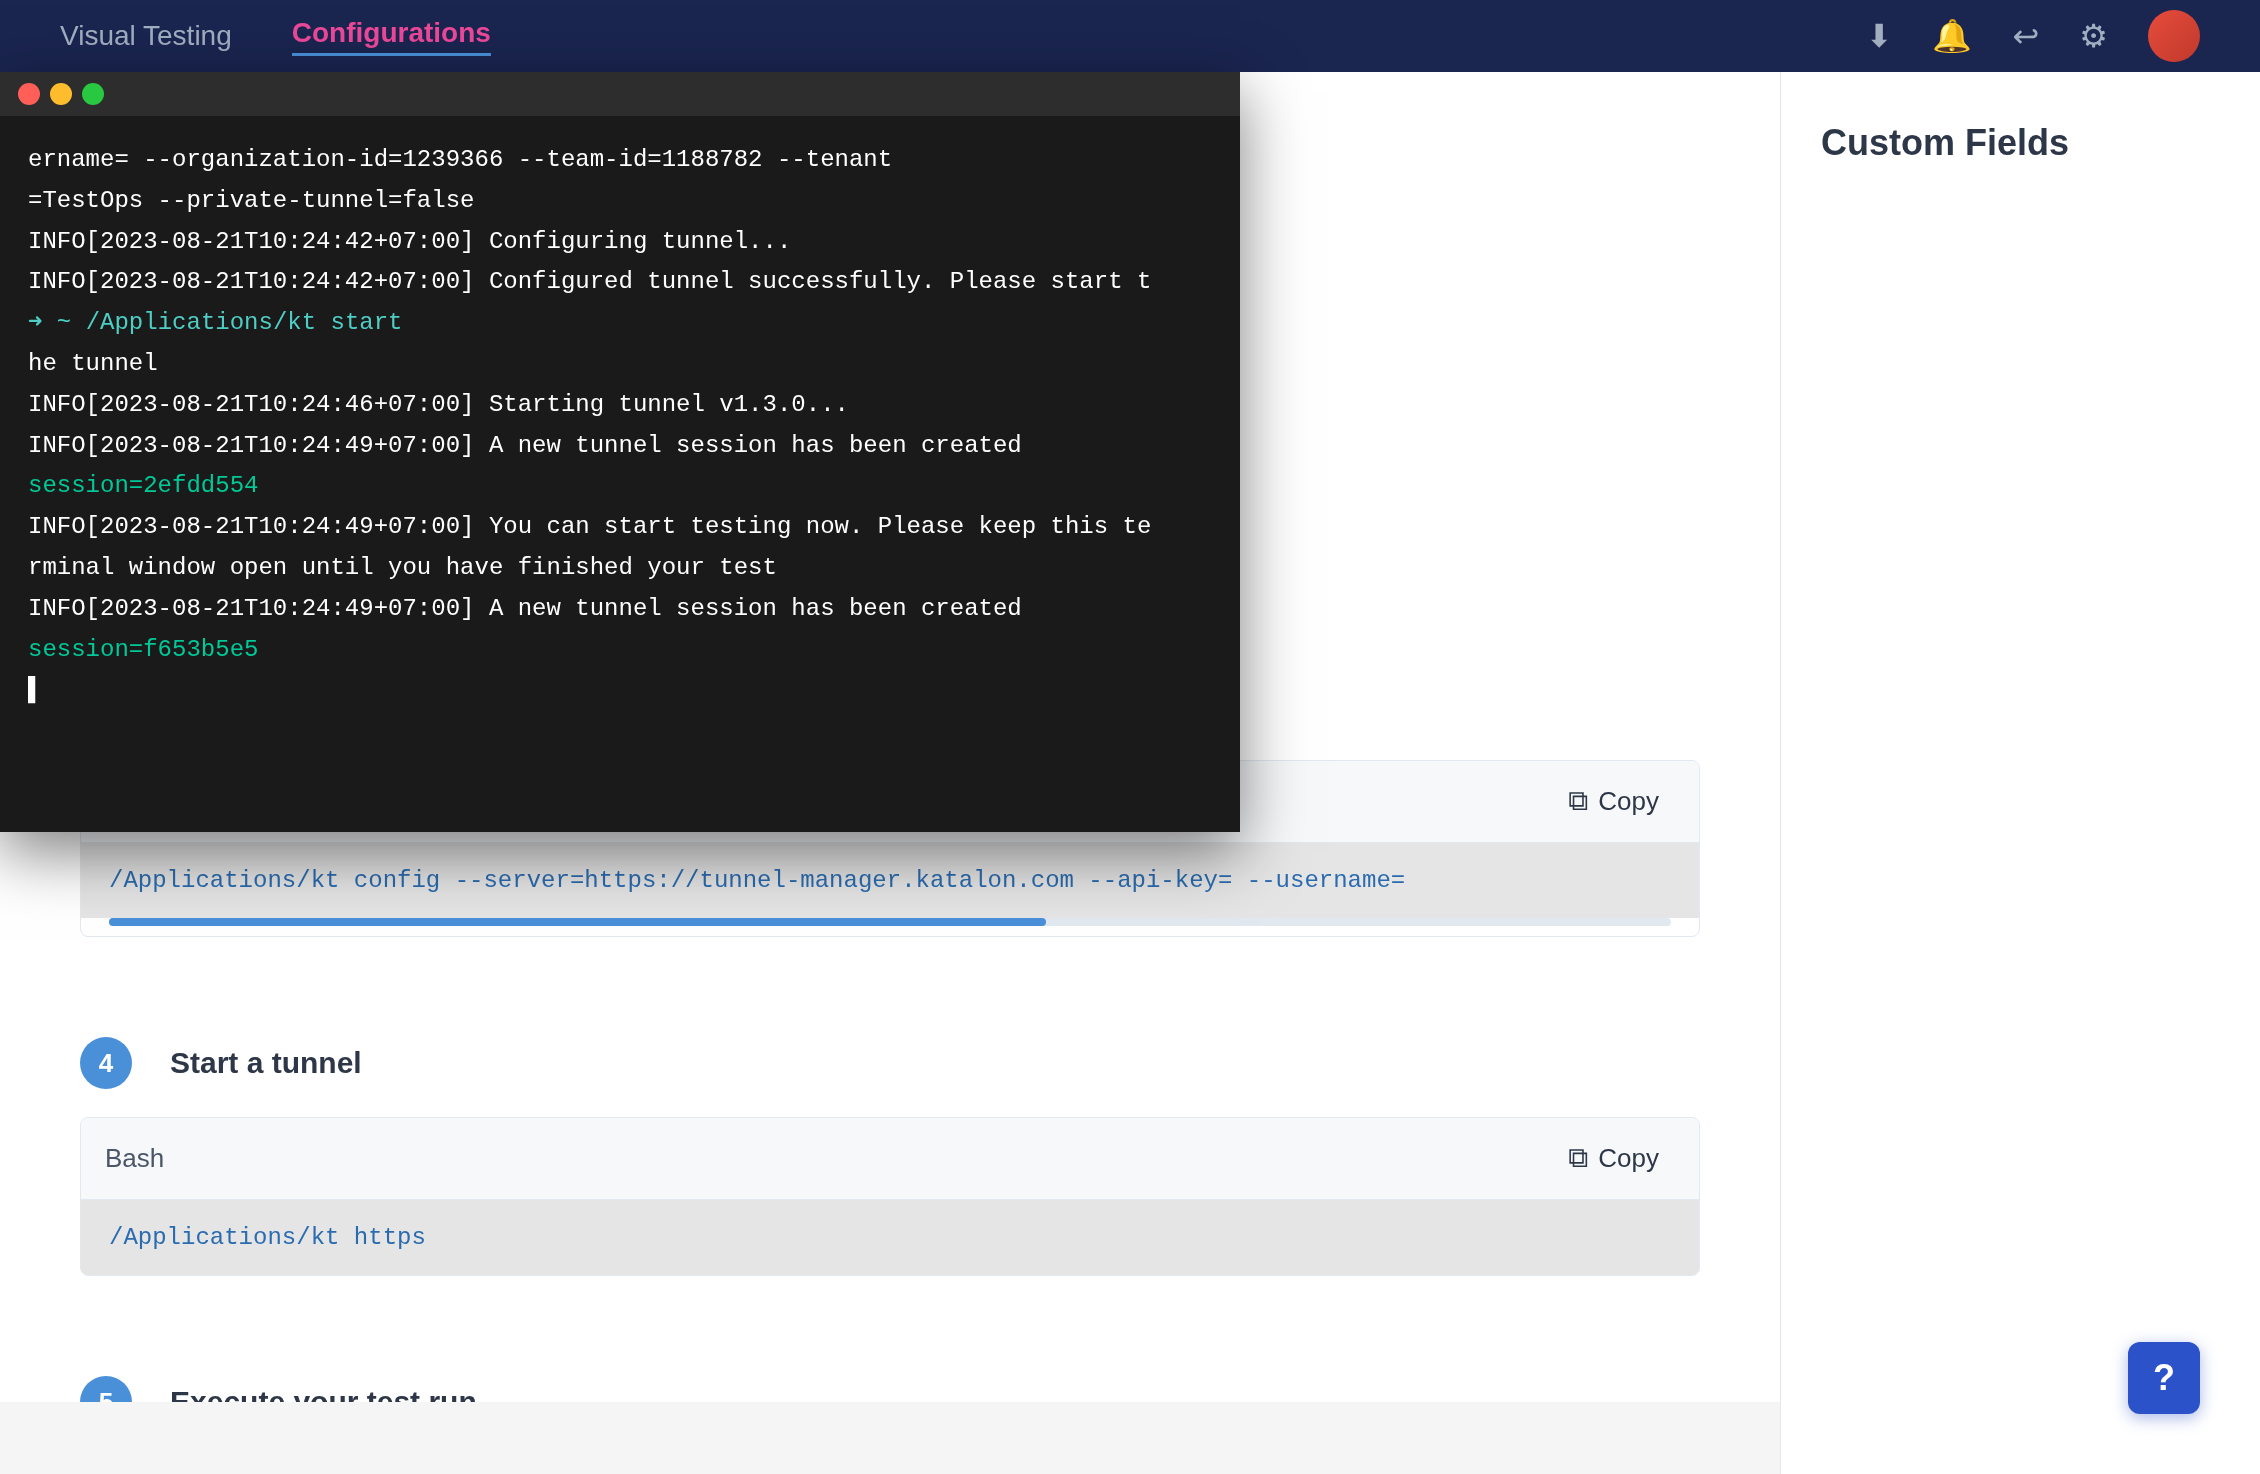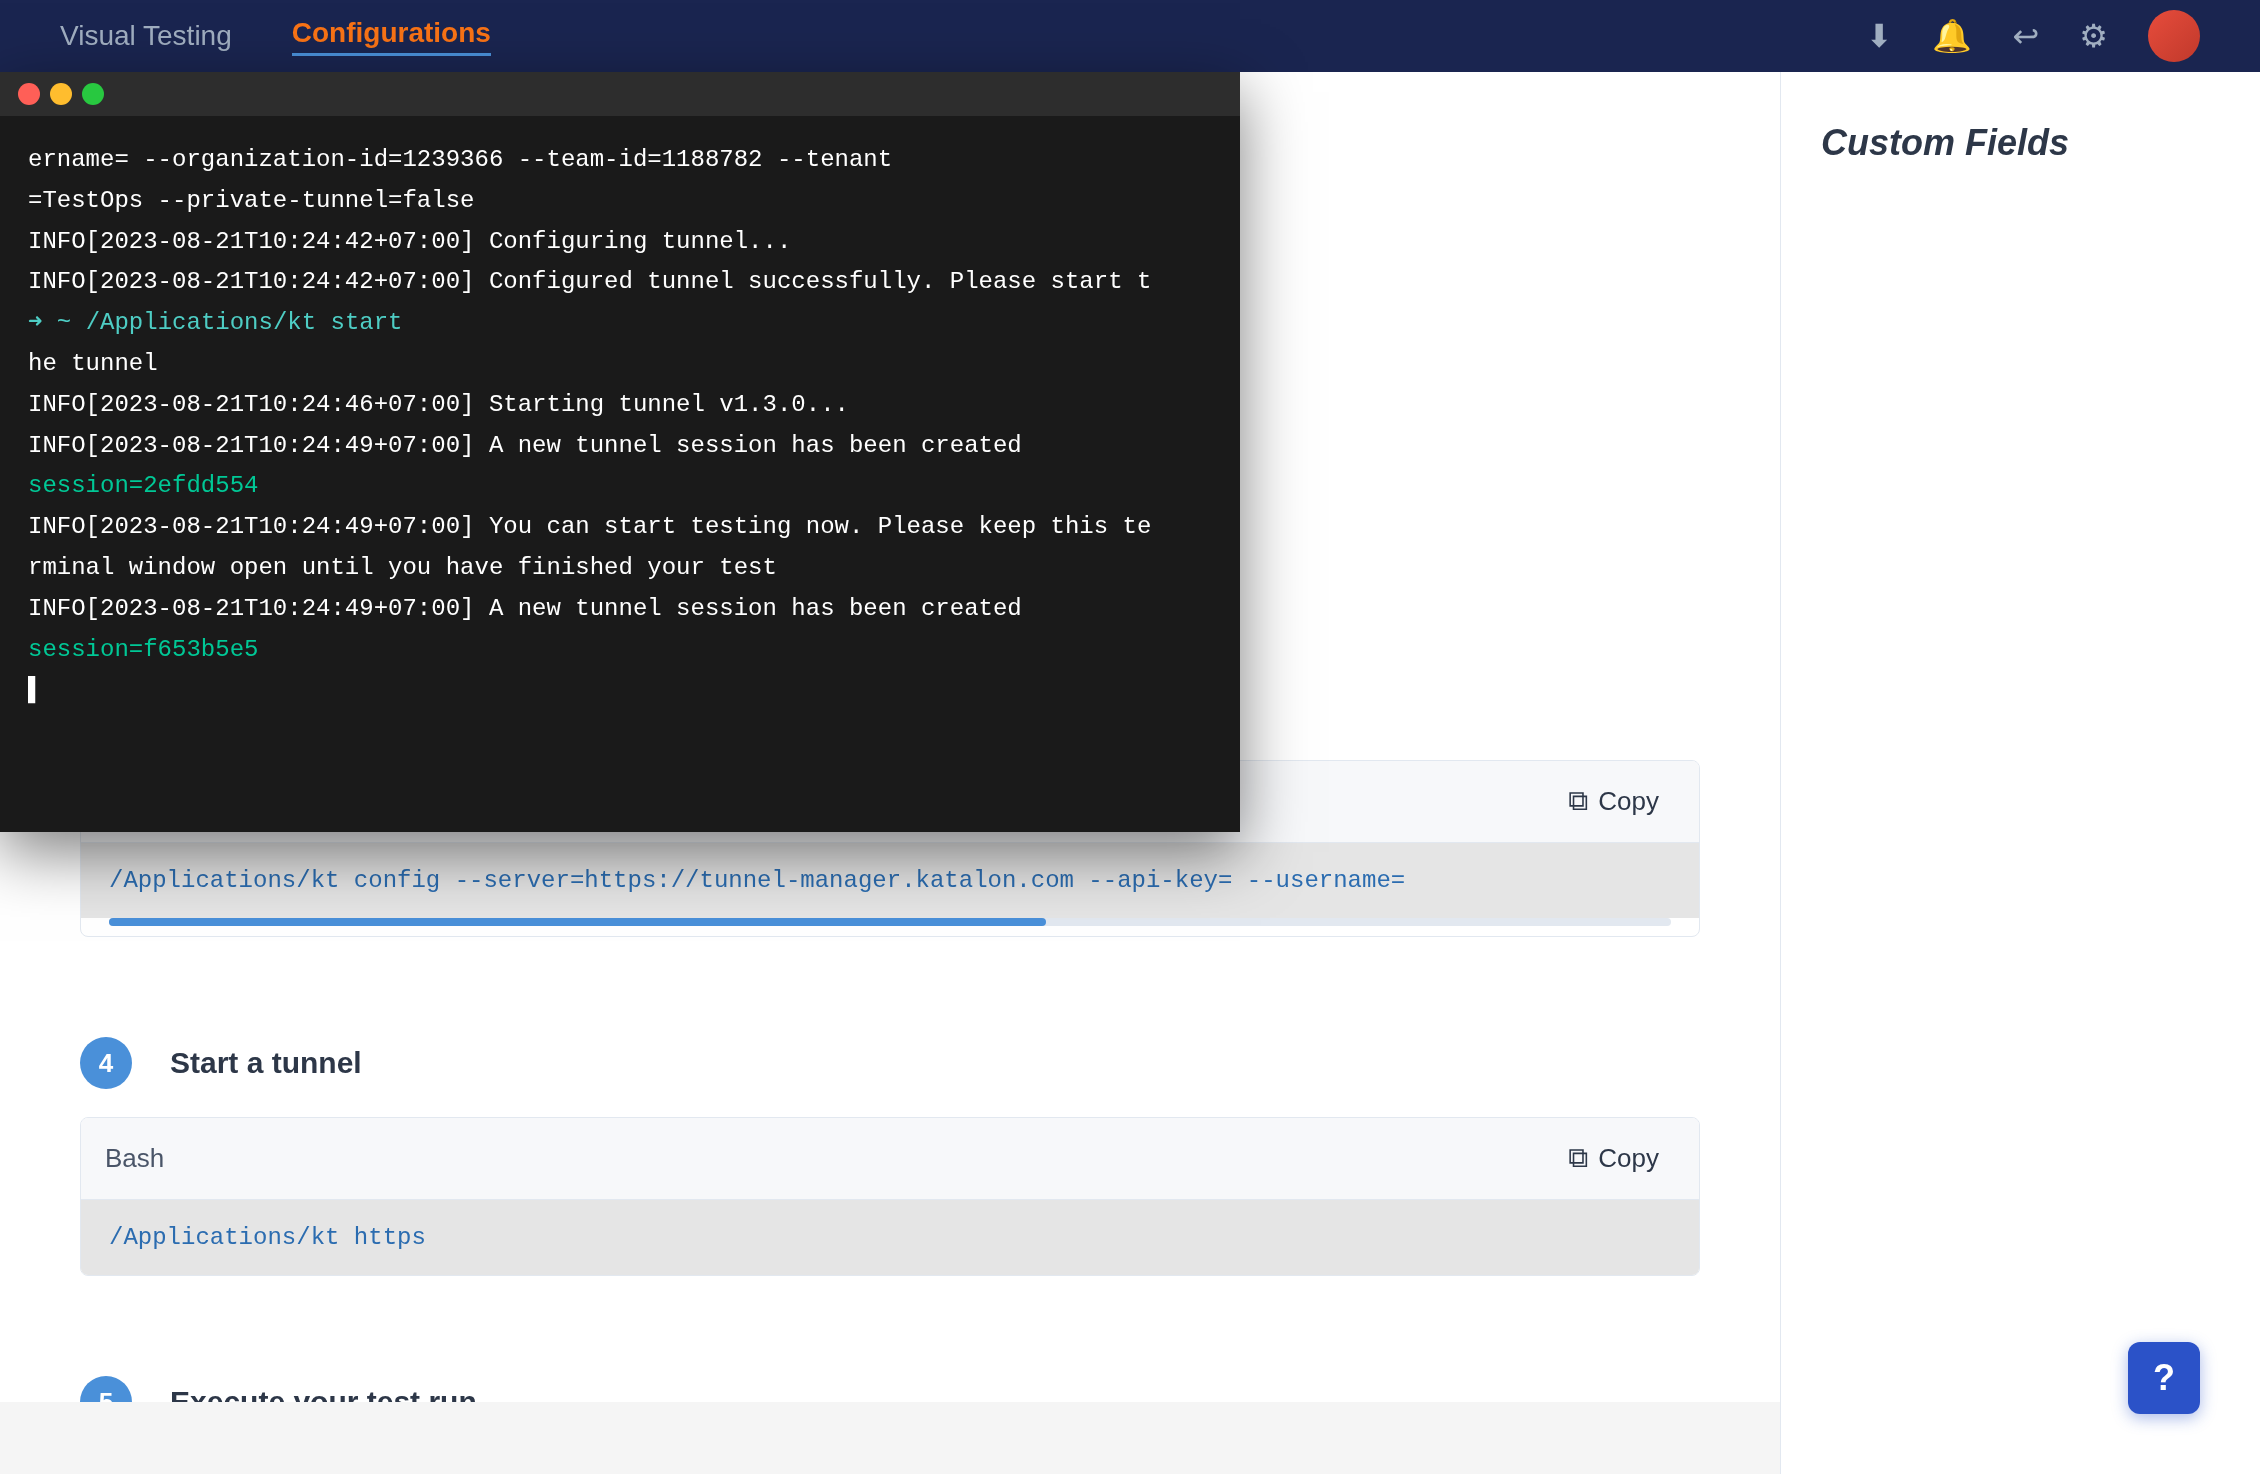--- a/index.html
+++ b/index.html
@@ -31,21 +31,21 @@
       align-items: center;
       gap: 60px;
     }
     .nav-link {
       color: #a0aec0;
       font-size: 28px;
       text-decoration: none;
       cursor: pointer;
     }
     .nav-link.active {
-      color: #f97316;
+      color: #ec4899;
       font-weight: 600;
       border-bottom: 3px solid #4a90d9;
       padding-bottom: 4px;
     }
     .nav-icons {
       display: flex;
       align-items: center;
       gap: 40px;
       margin-left: 80px;
     }
@@ -77,21 +77,20 @@
       background: #ffffff;
       border-left: 1px solid #e2e8f0;
       padding: 50px 40px;
       z-index: 50;
     }
     .sidebar-title {
       font-size: 36px;
       font-weight: 600;
       color: #2d3748;
       margin-bottom: 30px;
-      font-style: italic;
     }
 
     
     .main-content {
       flex: 1;
       background: #ffffff;
       margin-right: 480px;
       padding: 0 0 60px 0;
       overflow-y: auto;
       height: calc(1474px - 72px);

